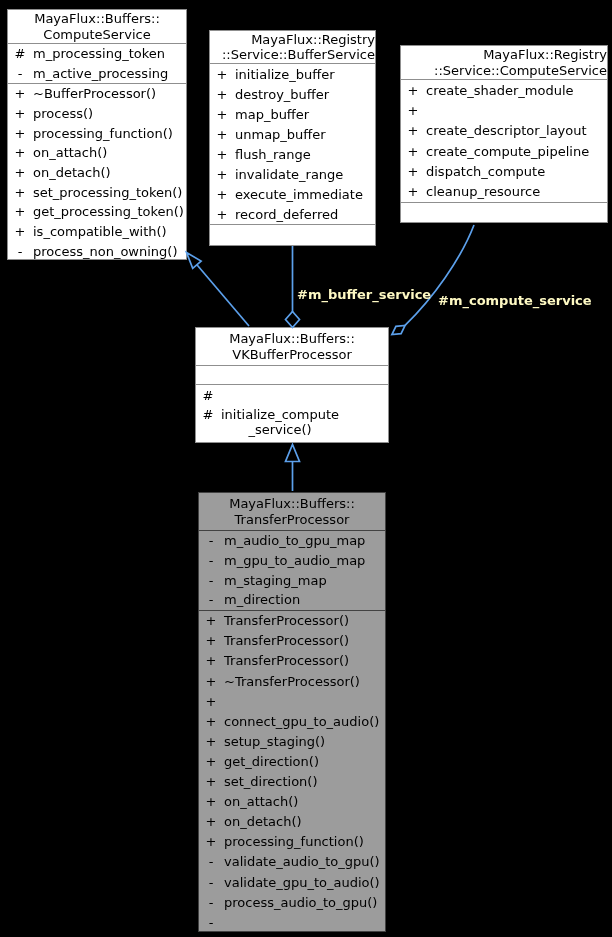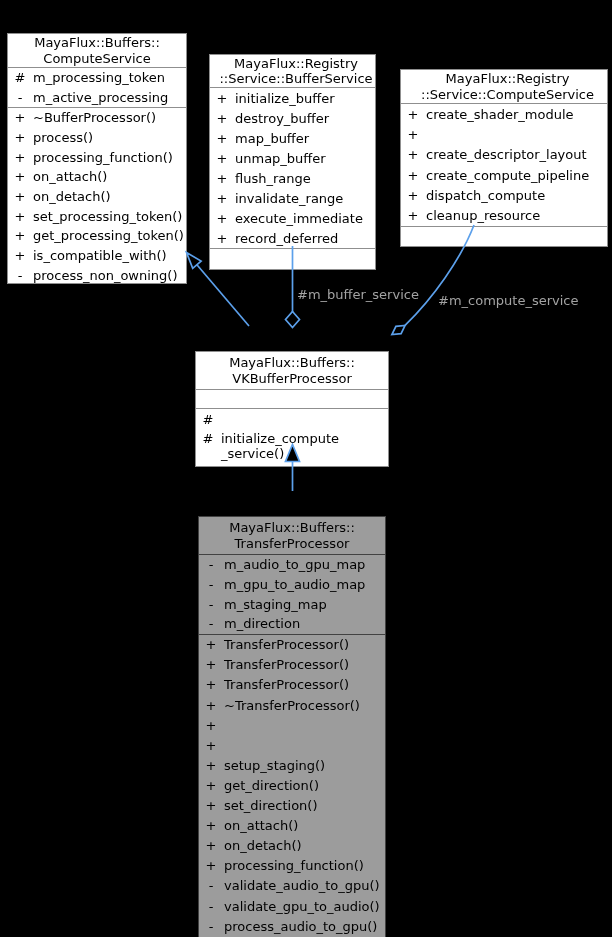--- a/index.html
+++ b/index.html
@@ -14,43 +14,42 @@
   }
   
   .node {
     position: absolute;
     background: #ffffff;
     border: 1px solid #8f8f8f;
     color: #000000;
     display: flex;
     flex-direction: column;
     font-size: 13px;
-    margin-top: 24px;
   }
   .node.hl {
     background: #9c9c9c;
     border-color: #424242;
   }
   .title {
     display: flex;
     flex-direction: column;
     align-items: center;
     justify-content: center;
     line-height: 15.5px;
     text-align: center;
     flex: 0 0 auto;
   }
-  .title.left { align-items: center; text-align: left; padding-left: 7px; }
+  .title.left { align-items: flex-end; text-align: left; padding-left: 7px; }
   .sec { border-top: 1px solid #8f8f8f; flex: 0 0 auto; }
   .node.hl .sec { border-top-color: #424242; }
   .sec.grow { flex: 1 1 auto; }
   .r { display: flex; align-items: center; }
   .v { flex: 0 0 14px; text-align: center; margin-left: 5px; }
   .n { margin-left: 6px; white-space: nowrap; }
-  .n2 { line-height: 15px; }
+  .n2 { line-height: 15px; text-align: center; }
   
   .b1 .ar { height: 19.5px; }  .b1 .mr { height: 19.7px; }
   .b2 .mr { height: 20px; }
   .b3 .mr { height: 20.3px; }
   .b4 .mr { height: 20px; }    .b4 .mr.wrap { height: 36px; align-items: flex-start; padding-top: 2px; }
   .b5 .ar { height: 19.7px; }  .b5 .mr { height: 20.1px; }
   
   .b1 { left: 7px;   top: 9px;   width: 180px; height: 251px; }
   .b1 .title { height: 33px; }
   .b2 { left: 209px; top: 30px;  width: 167px; height: 216px; }
@@ -66,23 +65,23 @@
   
   svg.edges {
     position: absolute;
     left: 0; top: 0;
     width: 612px; height: 937px;
     pointer-events: none;
     z-index: 5;
   }
   .edge-label {
     position: absolute;
-    color: #a3a3a3;
+    color: #fef9c3;
     font-size: 13px;
-    font-weight: 400;
+    font-weight: 700;
     white-space: nowrap;
     z-index: 6;
   }
   .lbl-buffer  { left: 297px; top: 287px; }
   .lbl-compute { left: 438px; top: 293px; }
 </style>
 </head>
 <body>
 
 <div class="canvas">
@@ -275,20 +274,21 @@
         </div>
       <div class="r mr">
           <span class="v">+</span>
           <span class="n">~TransferProcessor()</span>
         </div>
       <div class="r mr">
           <span class="v">+</span>
         </div>
       <div class="r mr">
           <span class="v">+</span>
+          <span class="n">connect_gpu_to_audio()</span>
         </div>
       <div class="r mr">
           <span class="v">+</span>
           <span class="n">setup_staging()</span>
         </div>
       <div class="r mr">
           <span class="v">+</span>
           <span class="n">get_direction()</span>
         </div>
       <div class="r mr">

